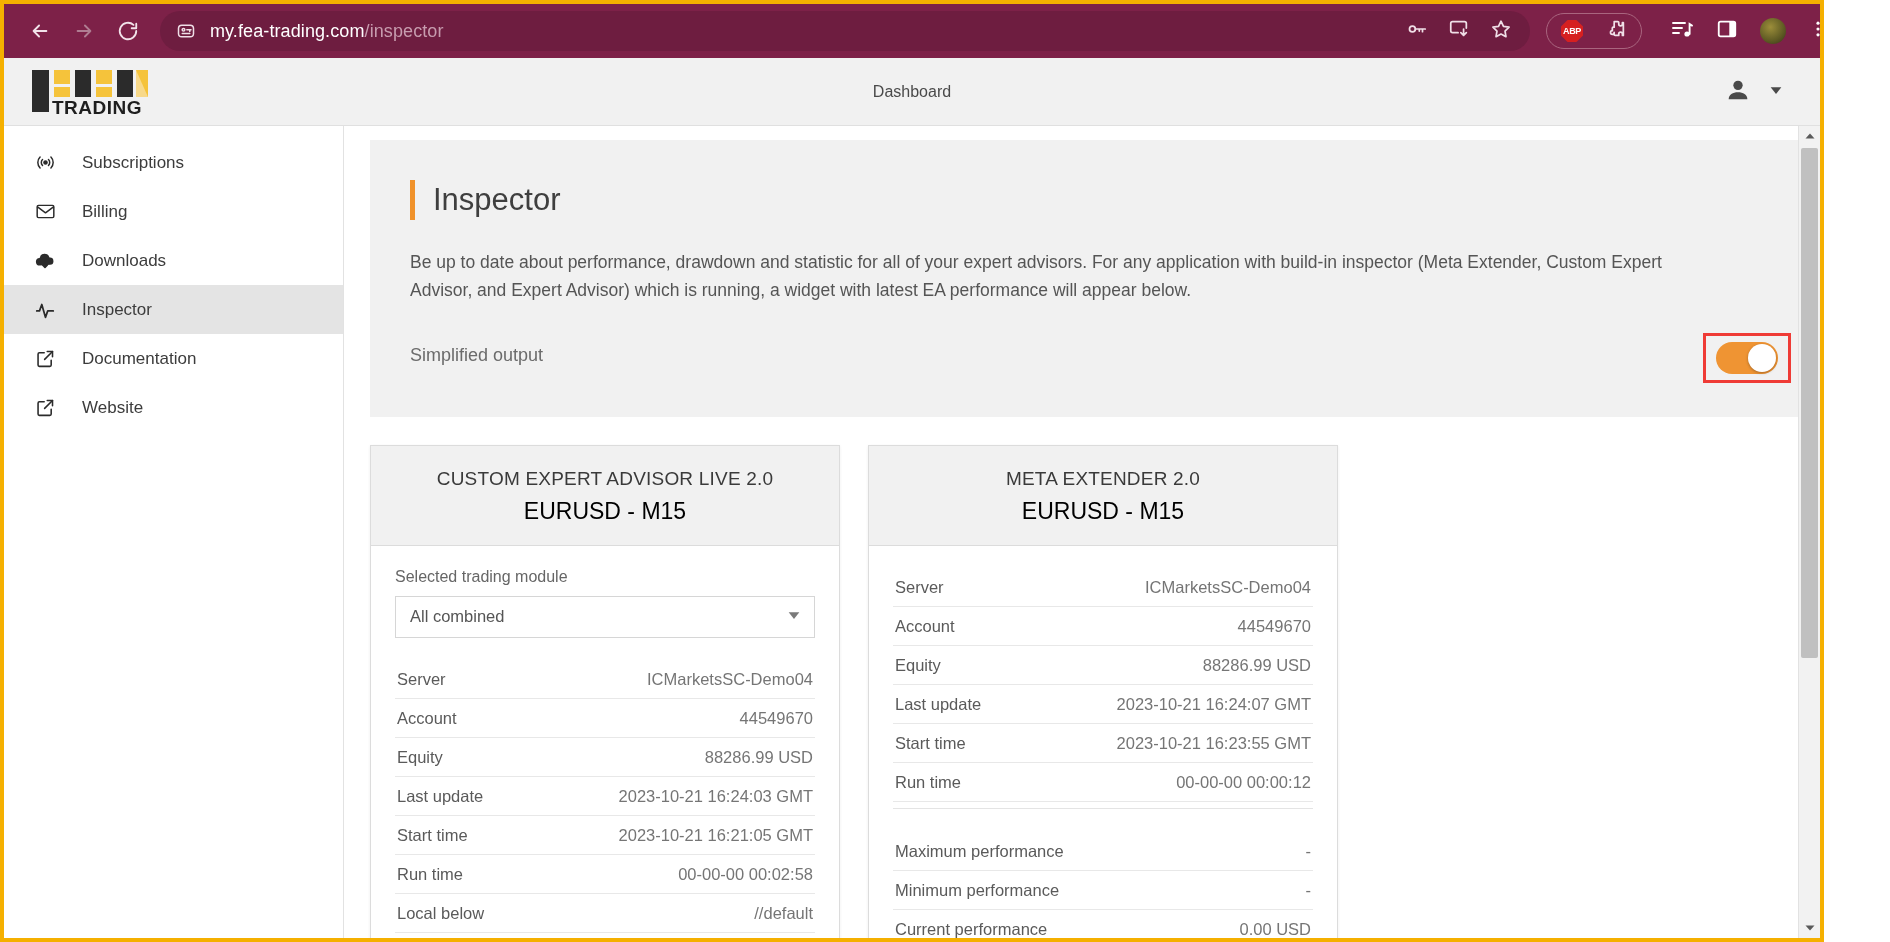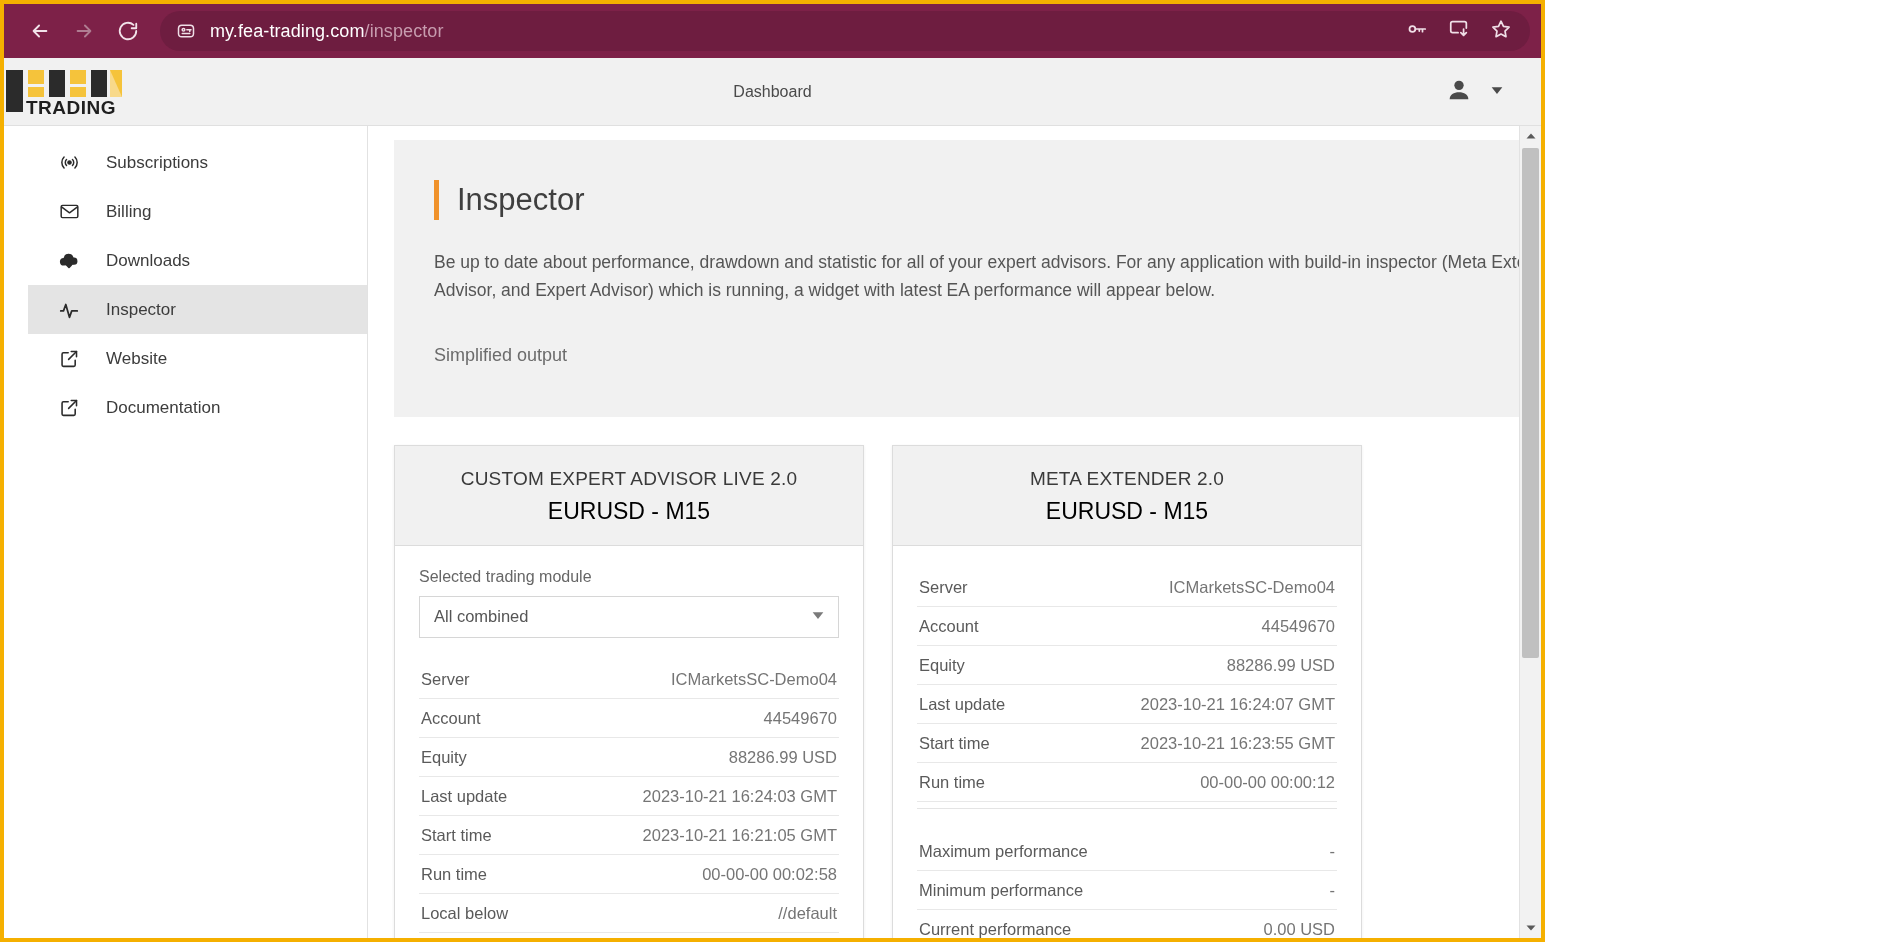--- a/index.html
+++ b/index.html
@@ -4,21 +4,21 @@
 <style>
   * { box-sizing: border-box; margin: 0; padding: 0; }
   html, body {
     width: 1890px; height: 942px;
     overflow: hidden;
     font-family: "Liberation Sans", sans-serif;
     background: #ffffff;
   }
   #page {
     position: relative;
-    width: 1545px; height: 942px;
+    width: 1824px; height: 942px;
     border: 4px solid #f5b000;
     background: #ffffff;
     overflow: hidden;
   }
 
   
   .browser-bar {
     position: relative;
     height: 54px;
     background: #7d2148;
@@ -90,39 +90,40 @@
     height: 68px;
     background: #f1f1f1;
     border-bottom: 1px solid #e0e0e0;
     display: flex;
     align-items: center;
   }
   .logo-wrap {
     width: 340px;
     display: flex; flex-direction: column;
     align-items: flex-start;
+    padding-left: 26px;
   }
   .logo-svg { display: block; }
   .app-title {
     position: absolute;
     left: 0; right: 0;
     text-align: center;
     font-size: 16px;
     color: #4a4a4a;
     pointer-events: none;
   }
   .profile-area {
     margin-left: auto;
     display: flex; align-items: center; gap: 16px;
     padding-right: 36px;
     color: #4a4a4a;
   }
 
   
-  .body-row { display: flex; height: calc(942px - 8px - 54px - 68px); padding-left: 24px; }
+  .body-row { display: flex; height: calc(942px - 8px - 54px - 68px); }
 
   .sidebar {
     width: 340px;
     background: #ffffff;
     border-right: 1px solid #e2e2e2;
     padding-top: 12px;
     flex-shrink: 0;
   }
   .side-item {
     height: 49px;
@@ -413,31 +414,31 @@
         <span>Inspector</span>
       </div>
       <div class="side-item">
         <span class="side-ico">
           <svg width="21" height="21" viewBox="0 0 24 24" fill="none" stroke="currentColor" stroke-width="1.8" stroke-linecap="round" stroke-linejoin="round">
               <path d="M14 4h6v6"></path>
               <path d="M20 4 11 13"></path>
               <path d="M18.5 14v5.5a1.5 1.5 0 0 1-1.5 1.5H5a1.5 1.5 0 0 1-1.5-1.5V7A1.5 1.5 0 0 1 5 5.5h5.5"></path>
             </svg>
         </span>
-        <span>Website</span>
+        <span>Documentation</span>
       </div>
       <div class="side-item">
         <span class="side-ico">
           <svg width="21" height="21" viewBox="0 0 24 24" fill="none" stroke="currentColor" stroke-width="1.8" stroke-linecap="round" stroke-linejoin="round">
               <path d="M14 4h6v6"></path>
               <path d="M20 4 11 13"></path>
               <path d="M18.5 14v5.5a1.5 1.5 0 0 1-1.5 1.5H5a1.5 1.5 0 0 1-1.5-1.5V7A1.5 1.5 0 0 1 5 5.5h5.5"></path>
             </svg>
         </span>
-        <span>Documentation</span>
+        <span>Website</span>
       </div>
     </div>
 
     <div class="content">
 
       <div class="intro">
         <div class="intro-head">
           <span class="accent-bar"></span>
           <span class="intro-title">Inspector</span>
         </div>

